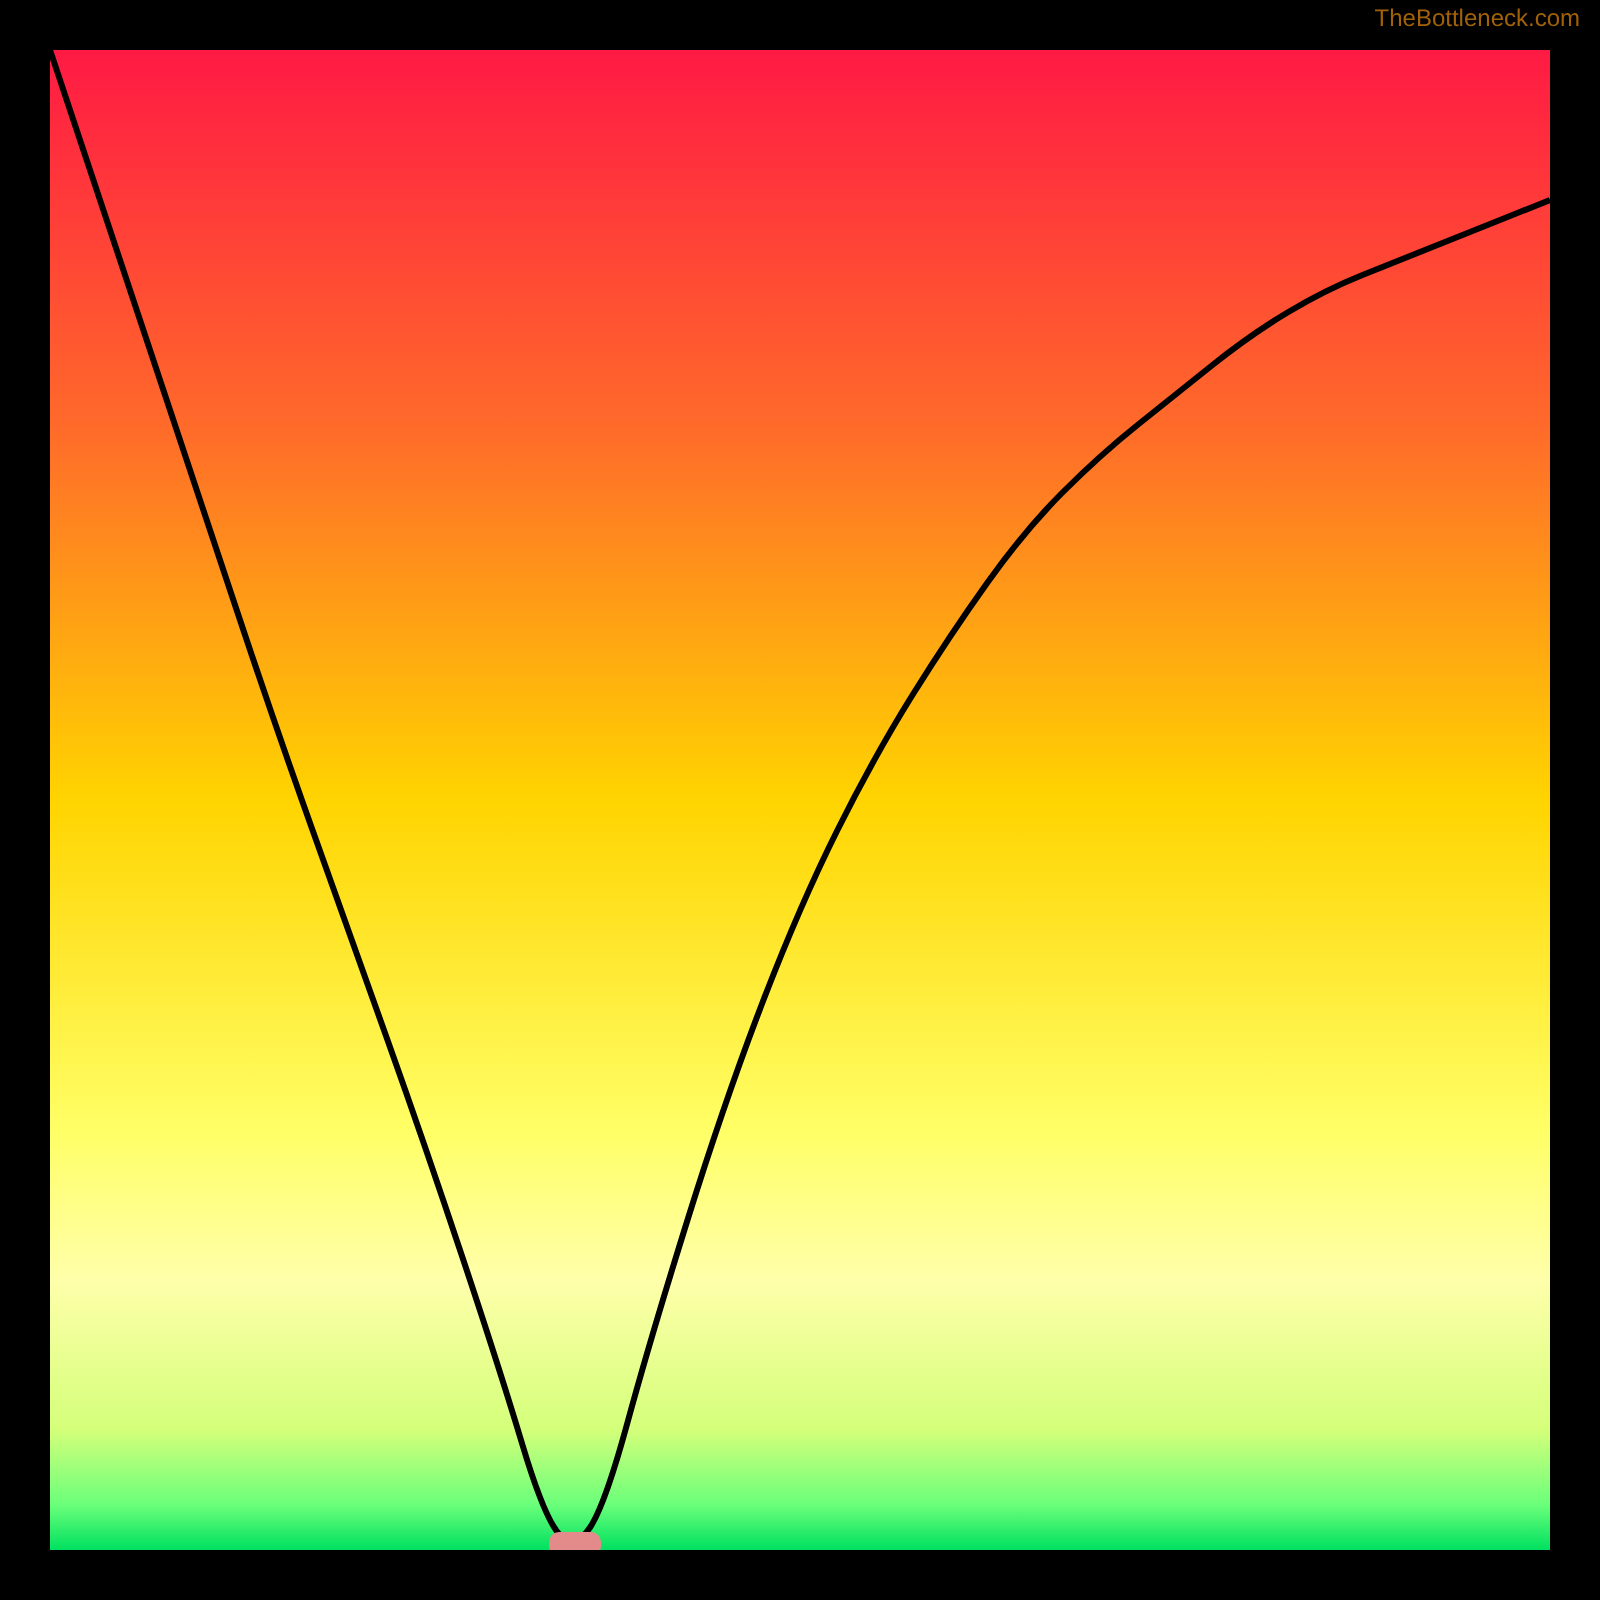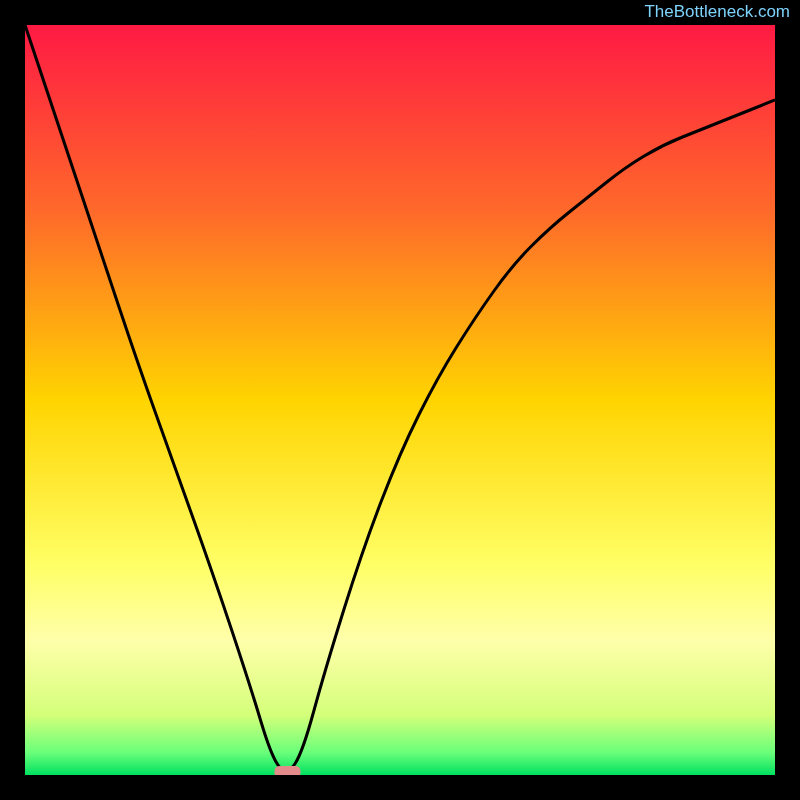--- a/index.html
+++ b/index.html
@@ -8,22 +8,22 @@
     background: #000;
     width: 800px;
     height: 800px;
     position: relative;
     font-family: Arial, Helvetica, sans-serif;
   }
   .watermark {
     position: absolute;
     top: 2px;
     right: 10px;
-    color: #7dd3fc;
-    font-size: 17px;
+    color: #a16207;
+    font-size: 12px;
     font-weight: 500;
     z-index: 10;
   }
   .chart-area {
     position: absolute;
     left: 25px;
     top: 25px;
     width: 750px;
     height: 750px;
   }

